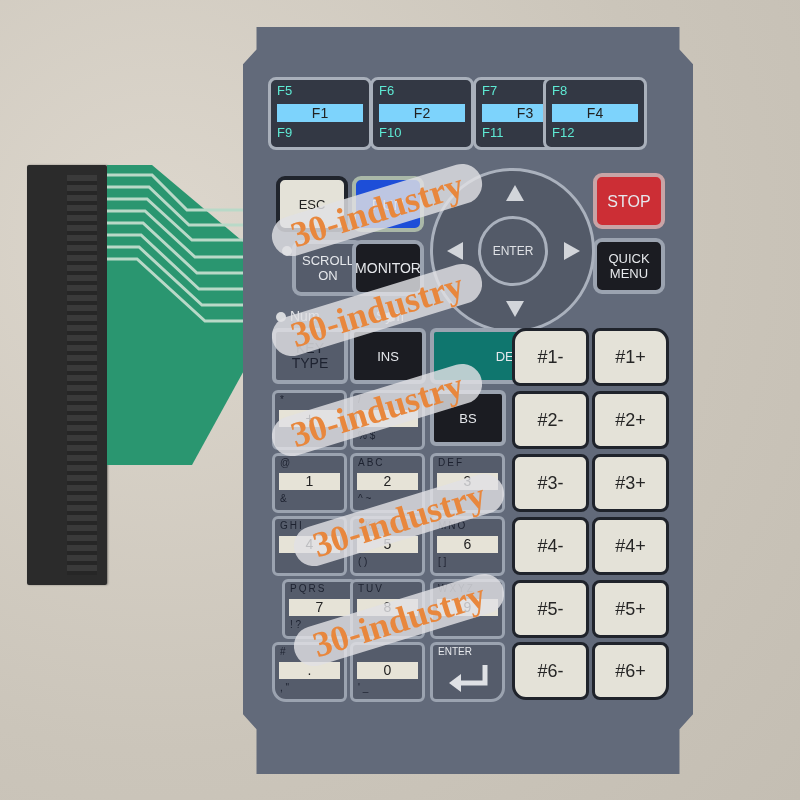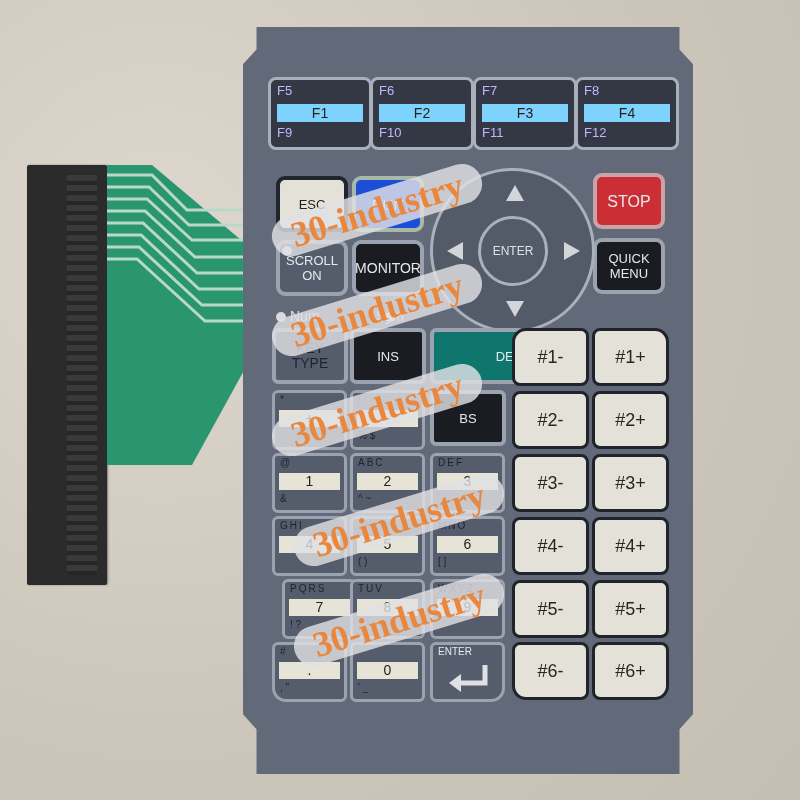--- a/index.html
+++ b/index.html
@@ -13,21 +13,21 @@
      box-shadow:1px 0 2px rgba(0,0,0,.4);}
   .connector .pins{position:absolute;left:40px;top:10px;width:30px;height:400px;
      background:repeating-linear-gradient(180deg,#3a3a3a 0 6px,#262626 6px 10px);}
   .ribbon{left:107px;top:165px;width:140px;height:300px;}
   
   .panel{left:243px;top:27px;width:450px;height:747px;background:#626a7a;
      clip-path:polygon(3% 0,97% 0,97% 3%,100% 5%,100% 92%,97% 94%,97% 100%,3% 100%,3% 94%,0 92%,0 5%,3% 3%);}
   .fkey{top:77px;width:98px;height:67px;border:3px solid #a9b0bb;border-radius:8px;background:#333844;overflow:hidden;}
   .fkey .mid{position:absolute;left:6px;right:6px;top:24px;height:18px;background:#7dd3fc;color:#222;
      font-size:14px;text-align:center;line-height:18px;}
-  .fkey .top,.fkey .bot{position:absolute;left:6px;color:#c4b5fd;font-size:13px;}
+  .fkey .top,.fkey .bot{position:absolute;left:6px;color:#5eead4;font-size:13px;}
   .fkey .top{top:3px;} .fkey .bot{top:45px;}
   .sq{border:4px solid #9ba3b0;border-radius:9px;display:flex;align-items:center;justify-content:center;
       text-align:center;font-size:13px;line-height:15px;color:#e6e8ec;box-sizing:border-box;}
   .dpad{left:430px;top:168px;width:165px;height:165px;border-radius:50%;border:3px solid #aab1bd;background:#535a68;box-sizing:border-box;}
   .arrow{position:absolute;width:0;height:0;}
   .numkey{width:75px;height:60px;border:3px solid #9ba3b0;border-radius:6px;background:#555c6b;box-sizing:border-box;overflow:hidden;}
   .numkey .t{position:absolute;left:5px;top:1px;font-size:10px;color:#1d2230;letter-spacing:2px;}
   .numkey .m{position:absolute;left:4px;right:4px;top:17px;height:17px;background:#e6e3d7;color:#222;font-size:14px;text-align:center;line-height:17px;}
   .numkey .b{position:absolute;left:5px;top:37px;font-size:10px;color:#1d2230;}
   .axkey{width:77px;height:58px;border:3px solid #1f232b;border-radius:8px;background:#e4e2d8;box-sizing:border-box;
@@ -67,33 +67,33 @@
 <div class="abs fkey" style="left:370px">
   <span class="top">F6</span>
   <div class="mid">F2</div>
   <span class="bot">F10</span>
 </div>
 <div class="abs fkey" style="left:473px">
   <span class="top">F7</span>
   <div class="mid">F3</div>
   <span class="bot">F11</span>
 </div>
-<div class="abs fkey" style="left:575px">
+<div class="abs fkey" style="left:543px">
   <span class="top">F8</span>
   <div class="mid">F4</div>
   <span class="bot">F12</span>
 </div>
 
 <div class="abs sq" style="left:276px;top:176px;width:72px;height:56px;background:#e4e2d8;border-color:#20242c;color:#222;">
     <span>ESC</span>
   </div>
 <div class="abs sq" style="left:352px;top:176px;width:72px;height:56px;background:#1d4ed8;border-color:#aab8a8;">
     <span style="font-size:15px">RUN</span>
   </div>
-<div class="abs sq" style="left:276px;top:240px;width:72px;height:56px;background:#555c6b;">
+<div class="abs sq" style="left:292px;top:240px;width:72px;height:56px;background:#555c6b;">
     <span><span>SCROLL</span><br><span>ON</span></span>
   </div>
 <div class="led abs" style="left:282px;top:246px;"></div>
 <div class="abs sq" style="left:352px;top:240px;width:72px;height:56px;background:#1b1c22;">
     <span style="font-size:14px">MONITOR</span>
   </div>
 <div class="abs sq" style="left:593px;top:173px;width:72px;height:56px;background:#cc2e35;border-color:#c8a4a6;">
     <span style="font-size:16px">STOP</span>
   </div>
 <div class="abs sq" style="left:593px;top:238px;width:72px;height:56px;background:#1b1c22;">

